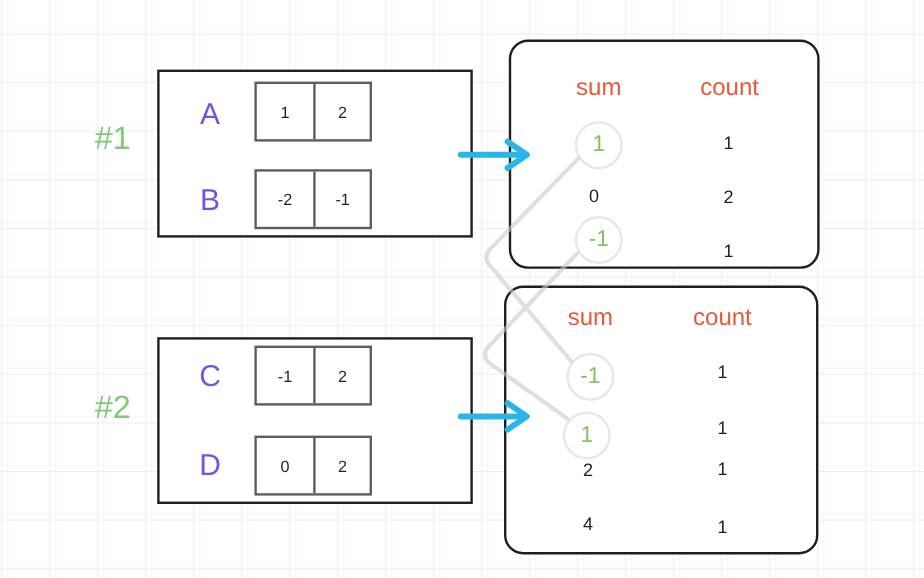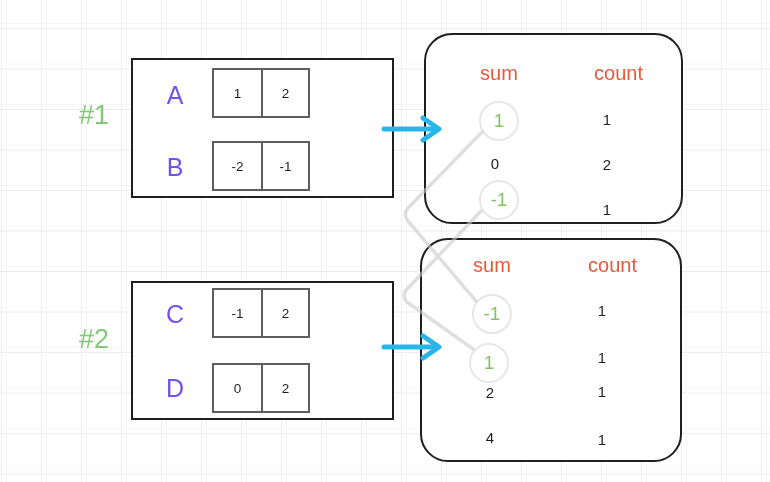--- a/index.html
+++ b/index.html
@@ -18,23 +18,23 @@
     background-size:40px 40.5px, 40px 40.5px, 40px 40.5px, 40px 40.5px;
     background-position:0 28px, 1px 0, 0 23px, 6px 0;
   }
   .ex-label{position:absolute;width:44px;text-align:center;font-size:27px;color:#84c87b;}
   .group-box{position:absolute;border:2px solid #1f1f1f;background:#fff;}
   .arr-letter{position:absolute;width:50px;text-align:center;font-size:25px;color:#7452e8;}
   .cells{position:absolute;display:flex;border:2px solid #5e5e5e;background:#fff;}
   .cell{width:47px;height:46px;display:flex;align-items:center;justify-content:center;
         font-size:13.5px;color:#1f1f1f;}
   .cell + .cell{border-left:2px solid #5e5e5e;}
-  .result-table{position:absolute;border:2px solid #1f1f1f;border-radius:28px;background:#fff;}
+  .result-table{position:absolute;border:2px solid #1f1f1f;border-radius:16px;background:#fff;}
   .th{position:absolute;width:60px;text-align:center;font-size:20px;color:#e8593a;}
-  .th.count{width:70px;text-align:right;}
+  .th.count{width:70px;}
   .val{position:absolute;width:40px;height:20px;line-height:20px;text-align:center;
        font-size:15px;color:#1f1f1f;}
   .circled{position:absolute;width:40px;height:40px;border:2px solid #e7e7e7;border-radius:50%;
        display:flex;align-items:center;justify-content:center;
        font-size:19px;color:#84c464;background:#fff;}
   .overlay{position:absolute;left:0;top:0;pointer-events:none;}
 </style>
 </head>
 <body>
 

